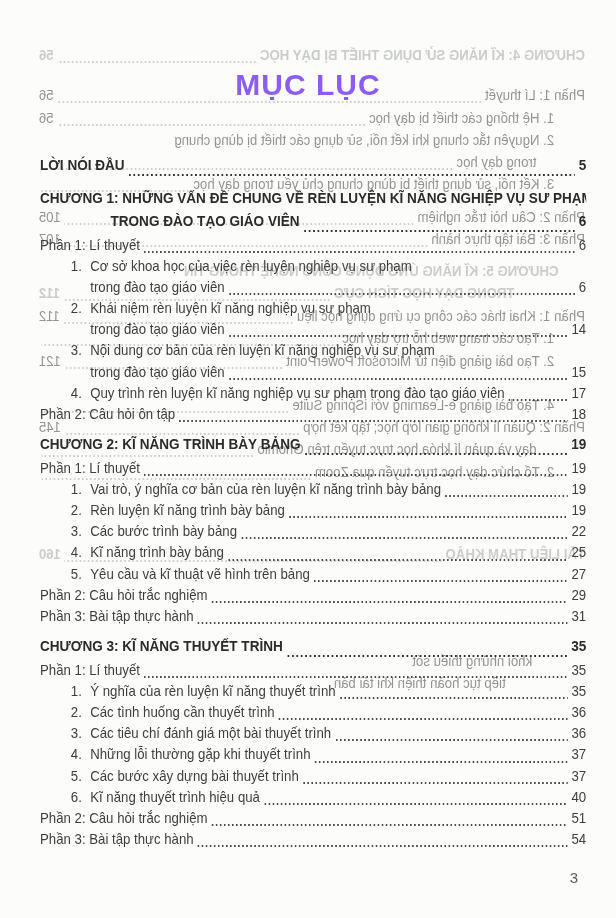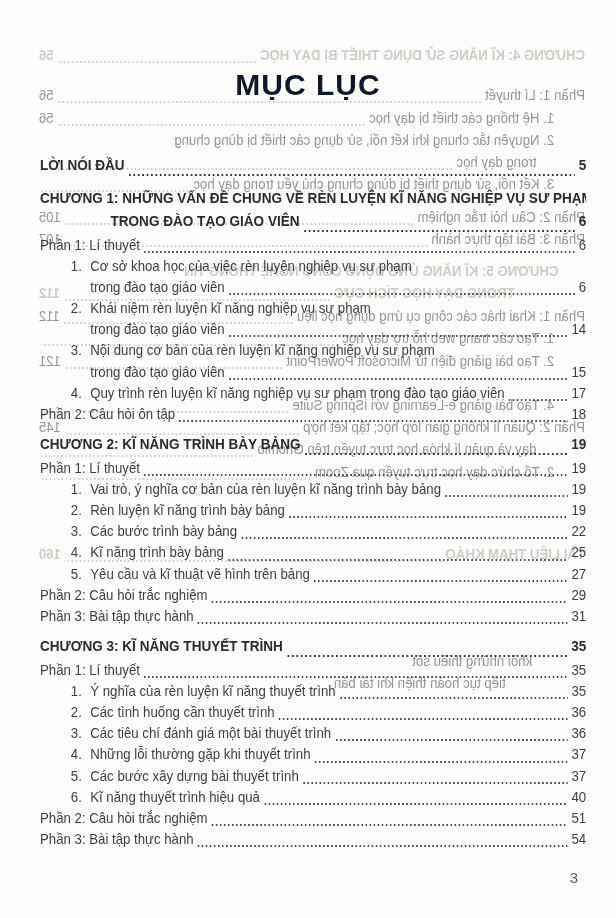--- a/index.html
+++ b/index.html
@@ -13,21 +13,21 @@
              transform:scaleX(.881);transform-origin:0 0;}
   .bleed .row{position:absolute;display:flex;align-items:baseline;font-size:15px;
               white-space:nowrap;width:620px;}
   .bleed .row.b{font-weight:bold;font-size:15px;color:#a3aaa0;}
   .bleed .dots{flex:1 1 auto;align-self:flex-end;height:4px;margin:0 3px 3px 4px;
                background-image:radial-gradient(circle at 2px 2px,#aab1a7 1.05px,transparent 1.35px);
                background-size:4.6px 4px;background-repeat:repeat-x;background-position:left bottom;}
 
   
   .title{position:absolute;top:68px;left:0;width:616px;text-align:center;
-         font-size:30px;font-weight:bold;letter-spacing:1px;color:#0f172a;}
+         font-size:30px;font-weight:bold;letter-spacing:1px;color:#8b5cf6;}
   .toc-fit{position:absolute;top:156px;left:40px;width:620px;
            transform:scaleX(.881);transform-origin:0 0;}
   .row{display:flex;align-items:baseline;height:21.2px;font-size:15px;color:#3e3e3e;
        white-space:nowrap;overflow:hidden;}
   .row .txt{flex:0 0 auto;}
   .row .num{flex:0 0 22px;margin-left:35px;}
   .row.item-cont{padding-left:57px;}
   .row.chapter,.row.chapter-cont{height:23.5px;font-weight:bold;color:#2b2b2b;font-size:15.4px;}
   .row.chapter{margin-top:9px;}
   .toc-fit > .row.chapter:first-child{margin-top:0;}

